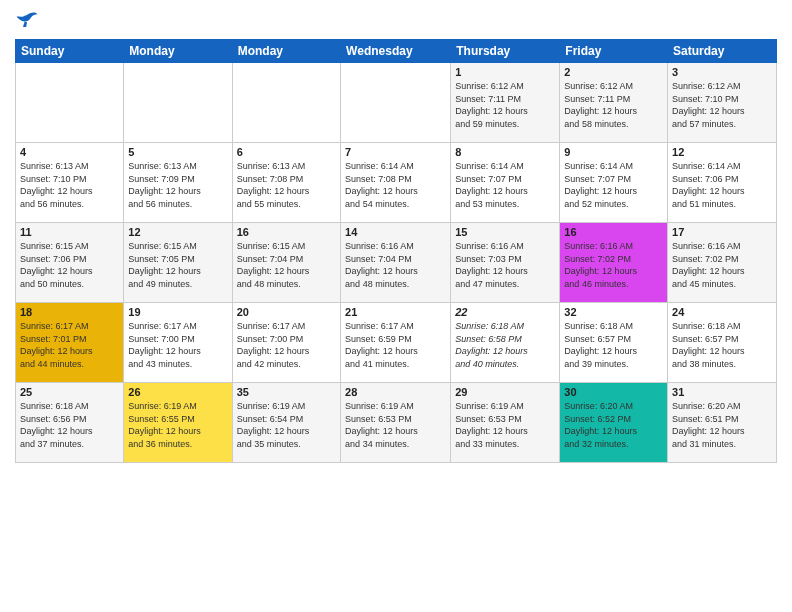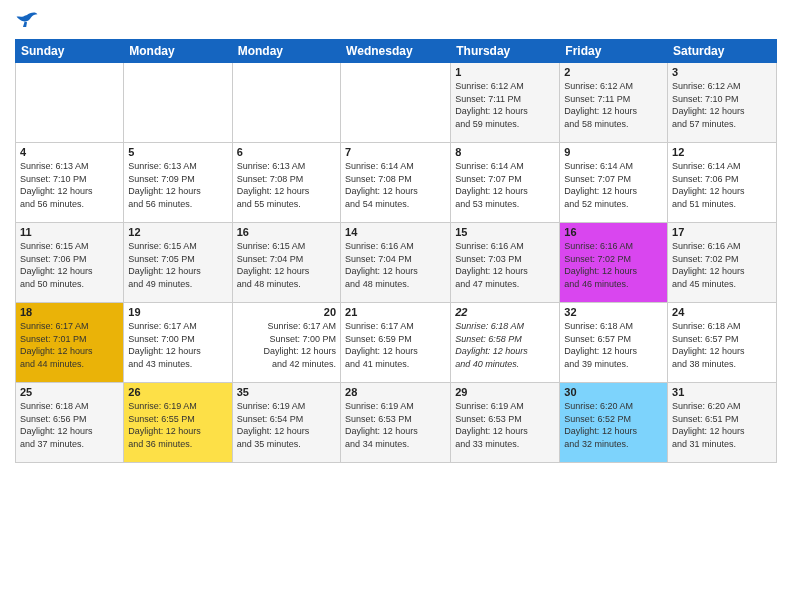--- a/index.html
+++ b/index.html
@@ -217,21 +217,21 @@
 Daylight: 12 hours
 and 44 minutes.</div>
           </td>
           <td style="background: rgb(255, 255, 255);">
             <span class="day-num">19</span>
             <div class="day-info" style="white-space: pre-line;">Sunrise: 6:17 AM
 Sunset: 7:00 PM
 Daylight: 12 hours
 and 43 minutes.</div>
           </td>
-          <td style="background: rgb(255, 255, 255); text-align: right;">
+          <td style="background: rgb(255, 255, 255);">
             <span class="day-num">20</span>
             <div class="day-info" style="white-space: pre-line;">Sunrise: 6:17 AM
 Sunset: 7:00 PM
 Daylight: 12 hours
 and 42 minutes.</div>
           </td>
           <td style="background: rgb(255, 255, 255);">
             <span class="day-num">21</span>
             <div class="day-info" style="white-space: pre-line;">Sunrise: 6:17 AM
 Sunset: 6:59 PM
@@ -289,21 +289,21 @@
 Daylight: 12 hours
 and 34 minutes.</div>
           </td>
           <td style="background: rgb(245, 245, 245);">
             <span class="day-num">29</span>
             <div class="day-info" style="white-space: pre-line;">Sunrise: 6:19 AM
 Sunset: 6:53 PM
 Daylight: 12 hours
 and 33 minutes.</div>
           </td>
-          <td style="background: #7dd3fc;">
+          <td style="background: #14b8a6;">
             <span class="day-num">30</span>
             <div class="day-info" style="white-space: pre-line;">Sunrise: 6:20 AM
 Sunset: 6:52 PM
 Daylight: 12 hours
 and 32 minutes.</div>
           </td>
           <td style="background: rgb(245, 245, 245);">
             <span class="day-num">31</span>
             <div class="day-info" style="white-space: pre-line;">Sunrise: 6:20 AM
 Sunset: 6:51 PM

